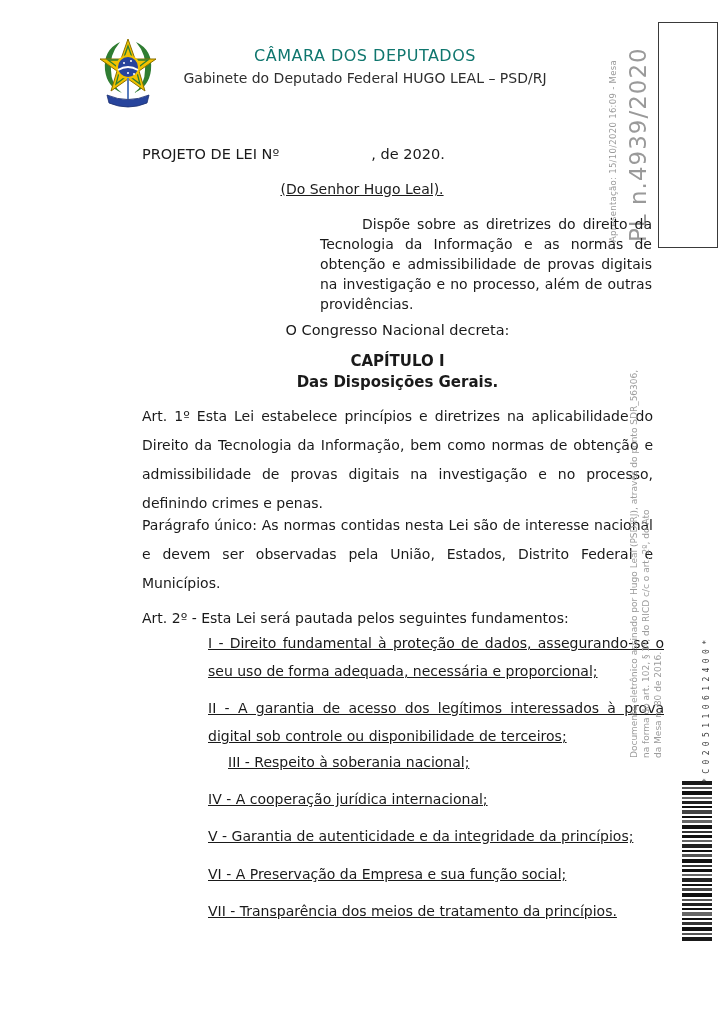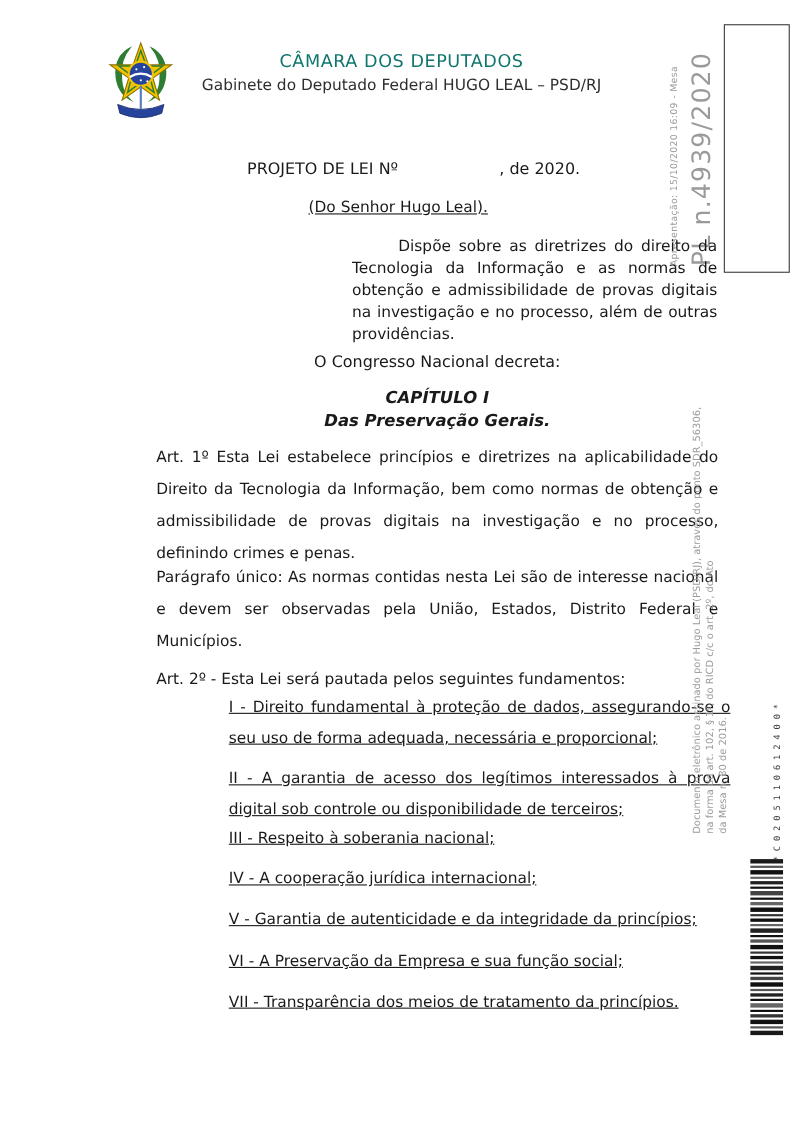--- a/index.html
+++ b/index.html
@@ -9,28 +9,28 @@
     overflow:hidden;
     font-family:"DejaVu Sans",sans-serif;
     color:#1a1a1a;
   }
   .abs{position:absolute;}
   .b{font-weight:normal;}
   
   .org-line{left:150px;top:46px;width:430px;text-align:center;font-size:16px;color:#0f766e;letter-spacing:.5px;}
   .office-line{left:130px;top:70px;width:470px;text-align:center;font-size:14px;color:#2e2e2e;}
   
-  .doc-title{left:156px;top:146px;width:440px;text-align:center;font-size:14.5px;}
+  .doc-title{left:142px;top:146px;width:440px;font-size:14.5px;}
   .blank-gap{display:inline-block;width:92px;}
   .doc-author{left:142px;top:181px;width:440px;text-align:center;font-size:14px;text-decoration:underline;}
   
   .ementa{left:320px;top:214px;width:332px;font-size:14px;line-height:20px;text-align:justify;text-indent:42px;}
   
   .decree{left:142px;top:322px;width:511px;font-size:14.5px;text-align:center;}
-  .chapter{left:142px;top:351px;width:511px;text-align:center;font-size:15px;line-height:21px;font-weight:bold;font-style:italic;}
+  .chapter{left:142px;top:351px;width:511px;text-align:center;font-size:15px;line-height:21px;font-weight:bold;}
   
   .para{left:142px;width:511px;font-size:14px;line-height:29px;text-align:justify;}
   .art1{top:402px;}
   .par-unico{top:511px;}
   .art2{top:604px;}
   
   .item{left:208px;width:456px;font-size:14px;line-height:28px;text-align:justify;text-decoration:underline;}
   
   .stamp-box{left:658px;top:22px;width:60px;height:226px;border:1px solid #3a3a3a;box-sizing:border-box;}
   .stamp-content{
@@ -89,32 +89,32 @@
 
 <div class="abs doc-title b"><span>PROJETO DE LEI Nº</span><span class="blank-gap"></span><span>, de 2020.</span></div>
 <div class="abs doc-author">(Do Senhor Hugo Leal).</div>
 
 <div class="abs ementa">Dispõe sobre as diretrizes do direito da Tecnologia da Informação e as normas de obtenção e admissibilidade de provas digitais na investigação e no processo, além de outras providências.</div>
 
 <div class="abs decree"><span class="b">O Congresso Nacional</span><span> decreta:</span></div>
 
 <div class="abs chapter">
   <div>CAPÍTULO I</div>
-  <div>Das Preservação Gerais.</div>
+  <div>Das Disposições Gerais.</div>
 </div>
 
 <div class="abs para art1"><span class="b">Art. 1º</span><span> Esta Lei estabelece princípios e diretrizes na aplicabilidade do Direito da Tecnologia da Informação, bem como normas de obtenção e admissibilidade de provas digitais na investigação e no processo, definindo crimes e penas.</span></div>
 
 <div class="abs para par-unico"><span class="b">Parágrafo único:</span><span> As normas contidas nesta Lei são de interesse nacional e devem ser observadas pela União, Estados, Distrito Federal e Municípios.</span></div>
 
 <div class="abs para art2"><span class="b">Art. 2º</span><span> - Esta Lei será pautada pelos seguintes fundamentos:</span></div>
 
 <div class="abs item" style="top:629px;">I - Direito fundamental à proteção de dados, assegurando-se o seu uso de forma adequada, necessária e proporcional;</div>
 <div class="abs item" style="top:694px;">II - A garantia de acesso dos legítimos interessados à prova digital sob controle ou disponibilidade de terceiros;</div>
-<div class="abs item" style="top:748px;">III - Respeito à soberania nacional;</div>
+<div class="abs item" style="top:748px;margin-left:20px;">III - Respeito à soberania nacional;</div>
 <div class="abs item" style="top:785px;">IV - A cooperação jurídica internacional;</div>
 <div class="abs item" style="top:822px;">V - Garantia de autenticidade e da integridade da princípios;</div>
 <div class="abs item" style="top:860px;">VI - A Preservação da Empresa e sua função social;</div>
 <div class="abs item" style="top:897px;">VII - Transparência dos meios de tratamento da princípios.</div>
 
 <div class="abs signature-note">
   <span>Documento eletrônico assinado por Hugo Leal (PSD/RJ), através do ponto SDR_56306,</span>
   <span>na forma do art. 102, § 1º, do RICD c/c o art. 2º, do Ato</span>
   <span>da Mesa n. 80 de 2016.</span>
 </div>

